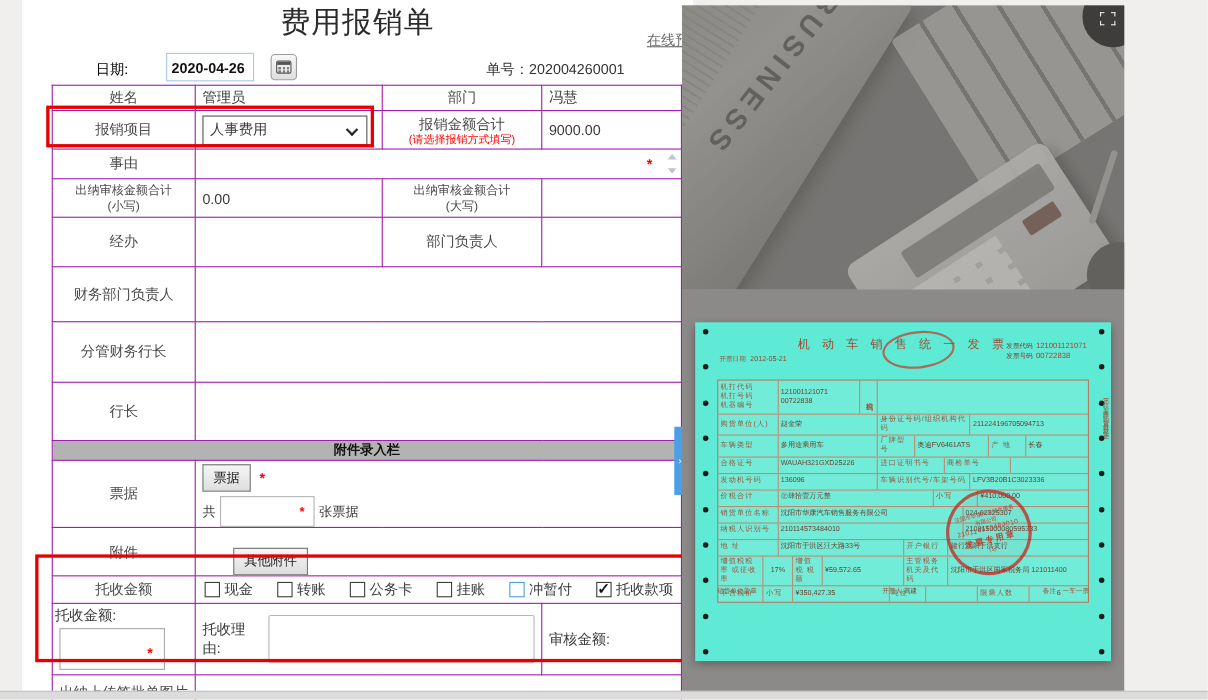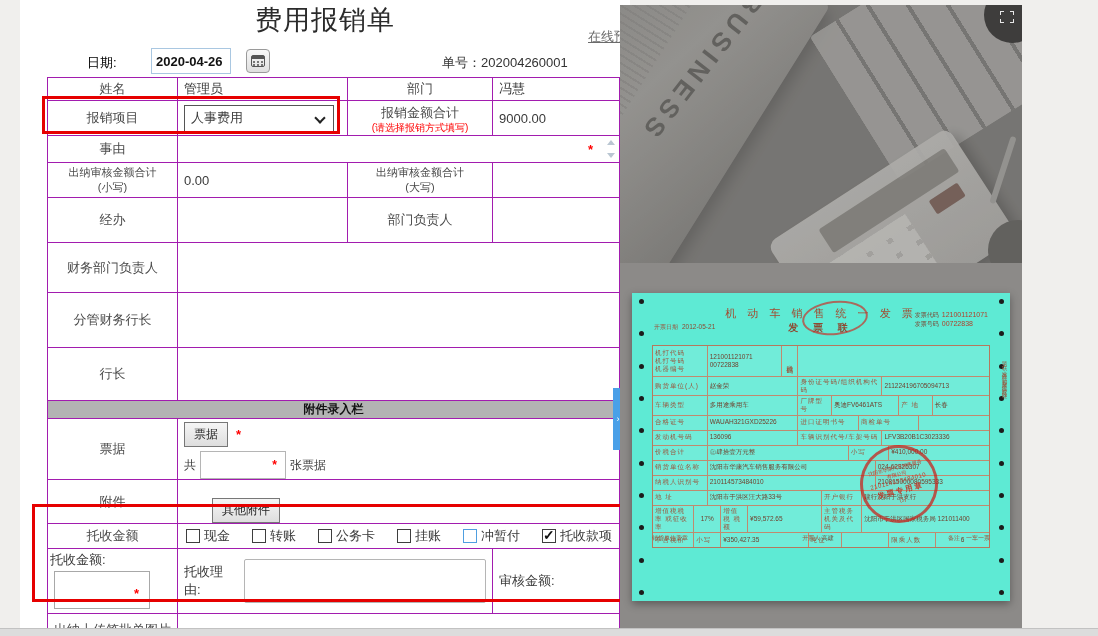--- a/index.html
+++ b/index.html
@@ -438,21 +438,20 @@
           <i></i>
           <i></i>
           <i></i>
           <i></i>
           <i></i>
           <i></i>
           <i></i>
       </div>
       <div class="inv-inner">
         <div class="inv-title">机 动 车 销 售 统 一 发 票</div>
-        <div class="inv-copy">发 票 联</div>
         <div class="oval-stamp"></div>
         <div class="inv-code-blk">
           <div><b>发票代码</b><span>121001121071</span></div>
           <div><b>发票号码</b><span>00722838</span></div>
         </div>
         <div class="inv-date">
           <b>开票日期</b><span>2012-05-21</span>
         </div>
 
         <div class="inv-table">

